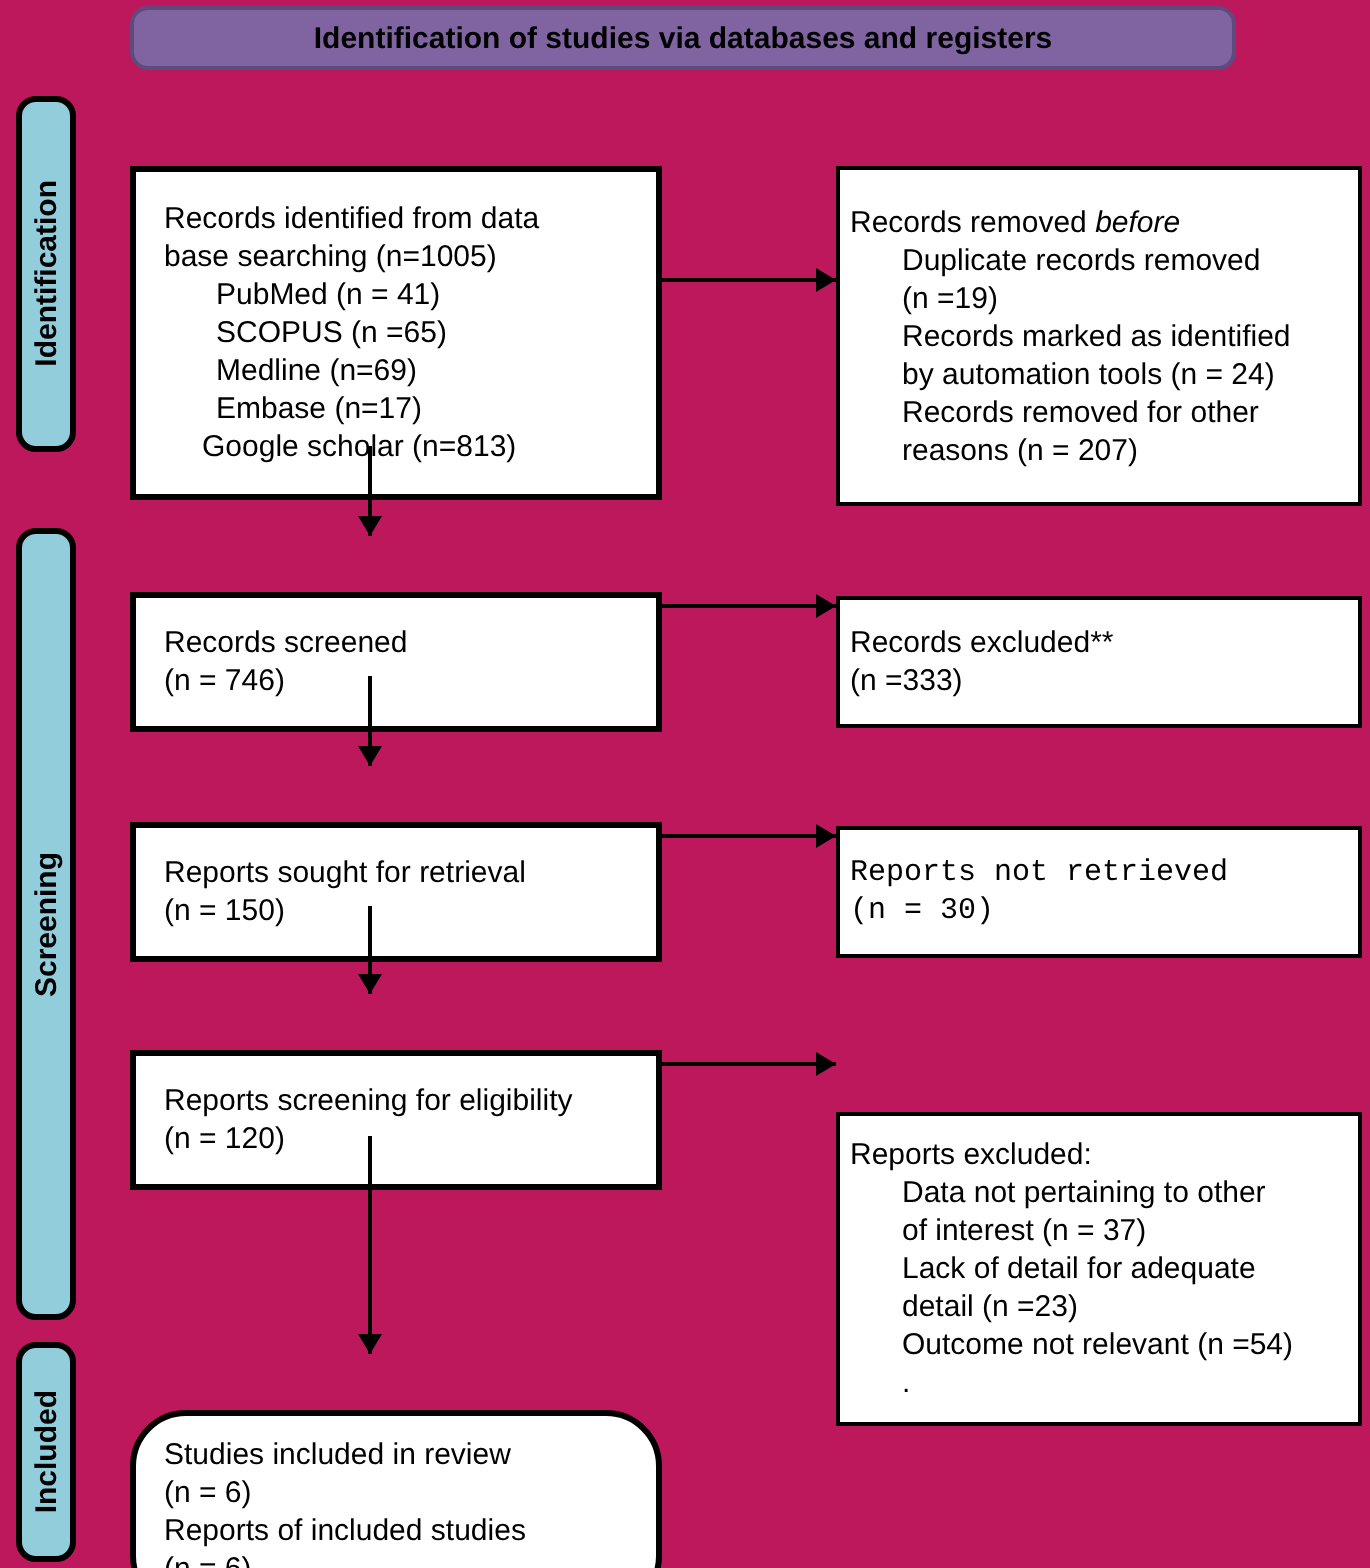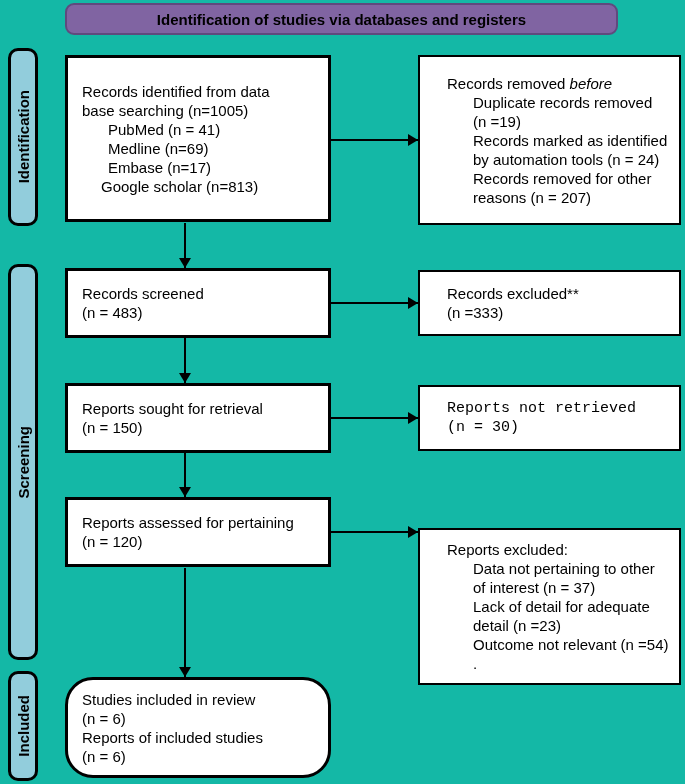--- a/index.html
+++ b/index.html
@@ -1,17 +1,17 @@
 <!DOCTYPE html>
 <html><head>
 <meta charset="utf-8">
 <style>
   html,body { margin:0; padding:0; background:#ffffff; }
   .canvas {
-    position:relative; width:685px; height:784px; background:#14b8a6;
+    position:relative; width:685px; height:784px; background:#be185d;
     font-family:"Liberation Sans", sans-serif; color:#000;
   }
   .hdr {
     position:absolute; left:65px; top:3px; width:553px; height:32px;
     background:#8064A2; border:2px solid #5F4A7E; border-radius:9px;
     display:flex; align-items:center; justify-content:center;
     font-weight:bold; font-size:15px; box-sizing:border-box;
   }
   .stage {
     position:absolute; left:8px; width:30px; box-sizing:border-box;
@@ -21,24 +21,24 @@
   }
   .stage span { writing-mode:vertical-rl; transform:rotate(180deg); white-space:nowrap; }
   .stage-identification { top:48px;  height:178px; }
   .stage-screening      { top:264px; height:396px; }
   .stage-included       { top:671px; height:110px; }
 
   .box {
     position:absolute; background:#fff; border:3px solid #000; box-sizing:border-box;
     font-size:15px; line-height:19px;
     display:flex; flex-direction:column; justify-content:center;
-    padding-left:14px; padding-right:6px;
+    padding-left:14px; padding-right:6px;margin-top:28px;
   }
   .lbox { left:65px;  width:266px; }
-  .rbox { left:418px; width:263px; border-width:2px; padding-left:27px; }
+  .rbox { left:418px; width:263px; border-width:2px; padding-left:5px; }
   .box-identified { top:55px;  height:167px; }
   .box-screened   { top:268px; height:70px;  }
   .box-sought     { top:383px; height:70px;  }
   .box-assessed   { top:497px; height:70px;  }
   .box-included   { top:677px; height:101px;border-radius:28px; }
   .rbox-removed   { top:55px;  height:170px; }
   .rbox-excluded  { top:270px; height:66px;  }
   .rbox-notretr   { top:385px; height:66px;font-family:Liberation Mono, monospace;  }
   .rbox-repexcl   { top:528px; height:157px; }
 
@@ -84,57 +84,58 @@
     <span>Screening</span>
   </div>
   <div class="stage stage-included">
     <span>Included</span>
   </div>
 
   <div class="box lbox box-identified">
     <div class="line">Records identified from data</div>
     <div class="line">base searching (n=1005)</div>
     <div class="line ind1">PubMed (n = 41)</div>
+    <div class="line ind1">SCOPUS (n =65)</div>
     <div class="line ind1">Medline (n=69)</div>
     <div class="line ind1">Embase (n=17)</div>
     <div class="line ind2">Google scholar (n=813)</div>
   </div>
 
   <div class="box rbox rbox-removed">
     <div class="line"><span>Records removed </span><em>before</em></div>
     <div class="line ind1">Duplicate records removed</div>
     <div class="line ind1">(n =19)</div>
     <div class="line ind1">Records marked as identified</div>
     <div class="line ind1">by automation tools (n = 24)</div>
     <div class="line ind1">Records removed for other</div>
     <div class="line ind1">reasons (n = 207)</div>
   </div>
 
   <div class="box lbox box-screened">
     <div class="line">Records screened</div>
-    <div class="line">(n = 483)</div>
+    <div class="line">(n = 746)</div>
   </div>
 
   <div class="box rbox rbox-excluded">
     <div class="line">Records excluded**</div>
     <div class="line">(n =333)</div>
   </div>
 
   <div class="box lbox box-sought">
     <div class="line">Reports sought for retrieval</div>
     <div class="line">(n = 150)</div>
   </div>
 
   <div class="box rbox rbox-notretr">
     <div class="line">Reports not retrieved</div>
     <div class="line">(n = 30)</div>
   </div>
 
   <div class="box lbox box-assessed">
-    <div class="line">Reports assessed for pertaining</div>
+    <div class="line">Reports screening for eligibility</div>
     <div class="line">(n = 120)</div>
   </div>
 
   <div class="box rbox rbox-repexcl">
     <div class="line">Reports excluded:</div>
     <div class="line ind1">Data not pertaining to other</div>
     <div class="line ind1">of interest (n = 37)</div>
     <div class="line ind1">Lack of detail for adequate</div>
     <div class="line ind1">detail (n =23)</div>
     <div class="line ind1">Outcome not relevant (n =54)</div>

